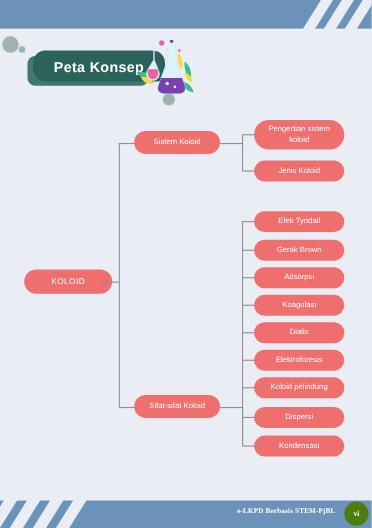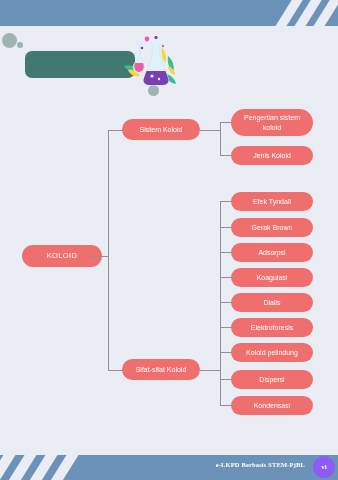--- a/index.html
+++ b/index.html
@@ -82,21 +82,21 @@
     letter-spacing: 0.15px;
     white-space: nowrap;
   }
   .page-badge {
     position: absolute;
     top: 456px;
     left: 313px;
     width: 22px;
     height: 22px;
     border-radius: 50%;
-    background: #8b5cf6;
+    background: #4d7c0f;
     color: #ffffff;
     font-family: "Liberation Serif", serif;
     font-weight: bold;
     font-size: 7px;
     display: flex;
     align-items: center;
     justify-content: center;
   }
 
   
@@ -188,20 +188,23 @@
     <div class="stripe st-t1"></div>
     <div class="stripe st-t2"></div>
     <div class="stripe st-t3"></div>
   </div>
 
   <div class="dot dot-a"></div>
   <div class="dot dot-b"></div>
   <div class="dot dot-c"></div>
 
   <div class="banner-shadow"></div>
+  <div class="banner">
+    <span class="banner-title">Peta Konsep</span>
+  </div>
 
   <svg class="flask-art" viewBox="0 0 62 52">
 
     <path d="M6 30 C12 28 18 30 22 35 C16 36 9 35 6 30 Z" fill="#3dbb95"></path>
     <path d="M50 20 C55 24 57 31 55 37 C51 32 49 26 50 20 Z" fill="#3dbb95"></path>
     <path d="M48 38 C53 39 57 43 58 48 C52 47 48 43 48 38 Z" fill="#3dbb95"></path>
 
     <path d="M10 34 C15 33 20 36 22 40 C17 41 12 39 10 34 Z" fill="#f5d83c"></path>
     <path d="M44 12 C48 16 49 22 47 27 C44 23 43 17 44 12 Z" fill="#f5d83c"></path>
     <path d="M50 30 C54 31 57 35 57 39 C53 38 50 34 50 30 Z" fill="#f5d83c"></path>

